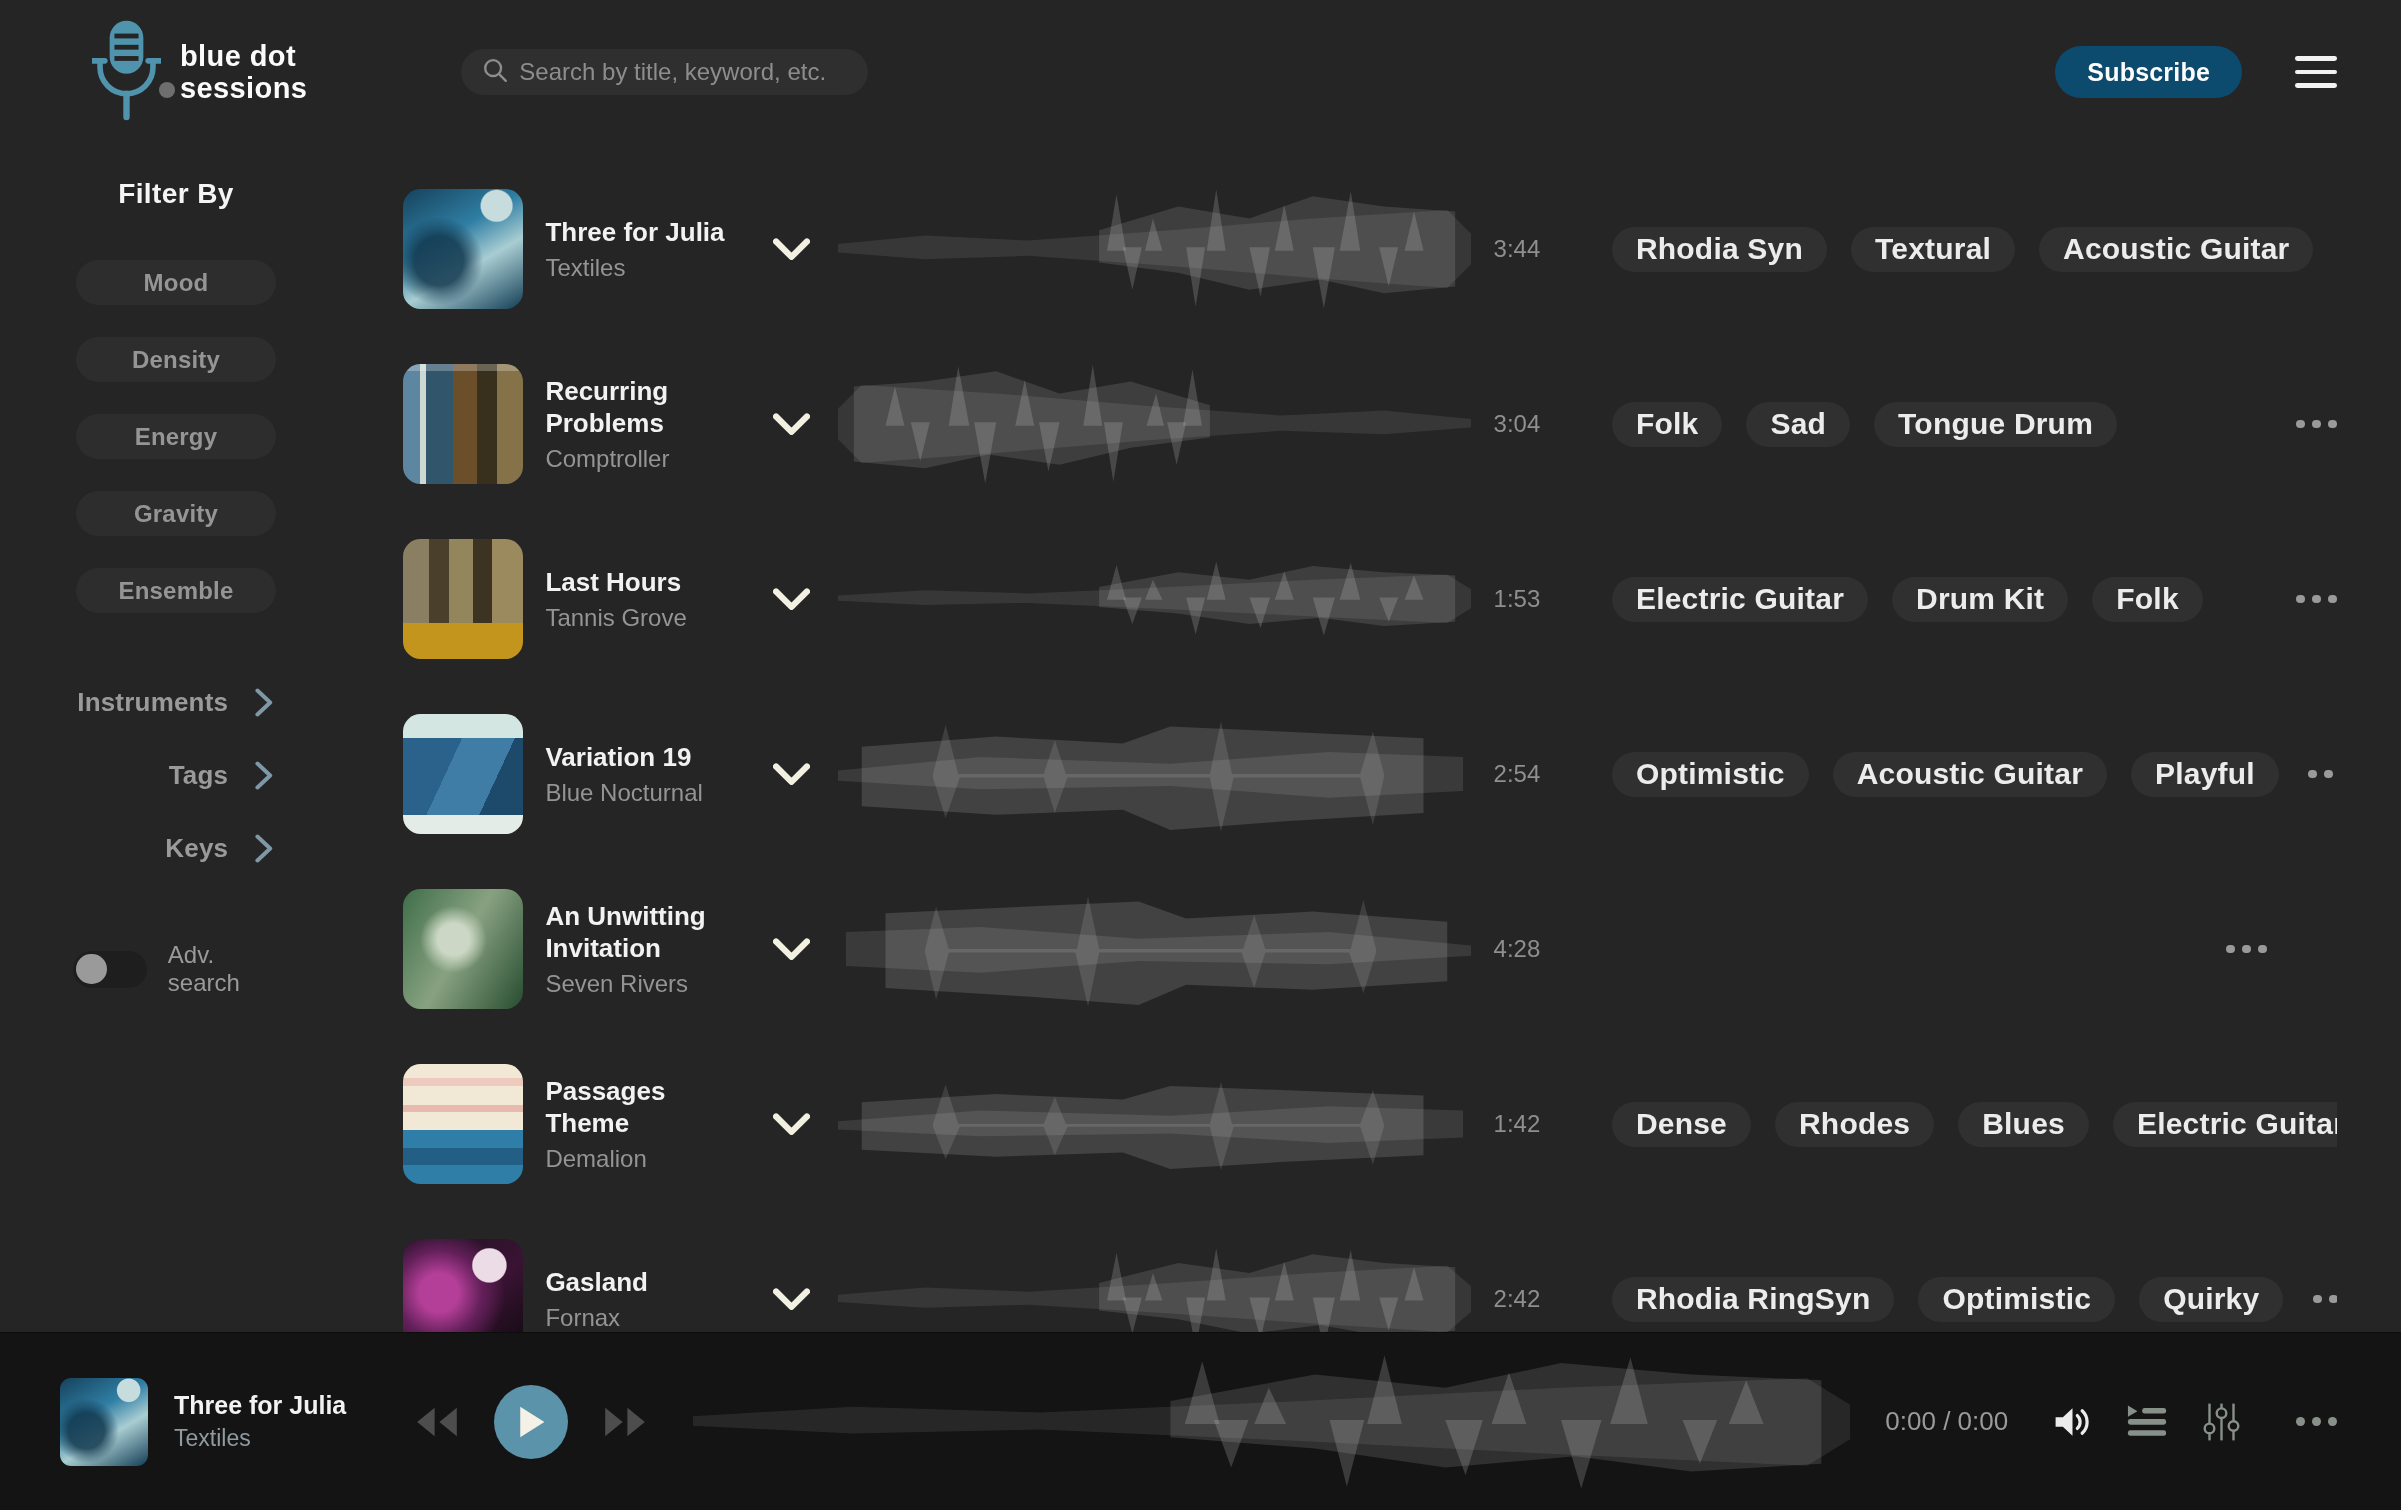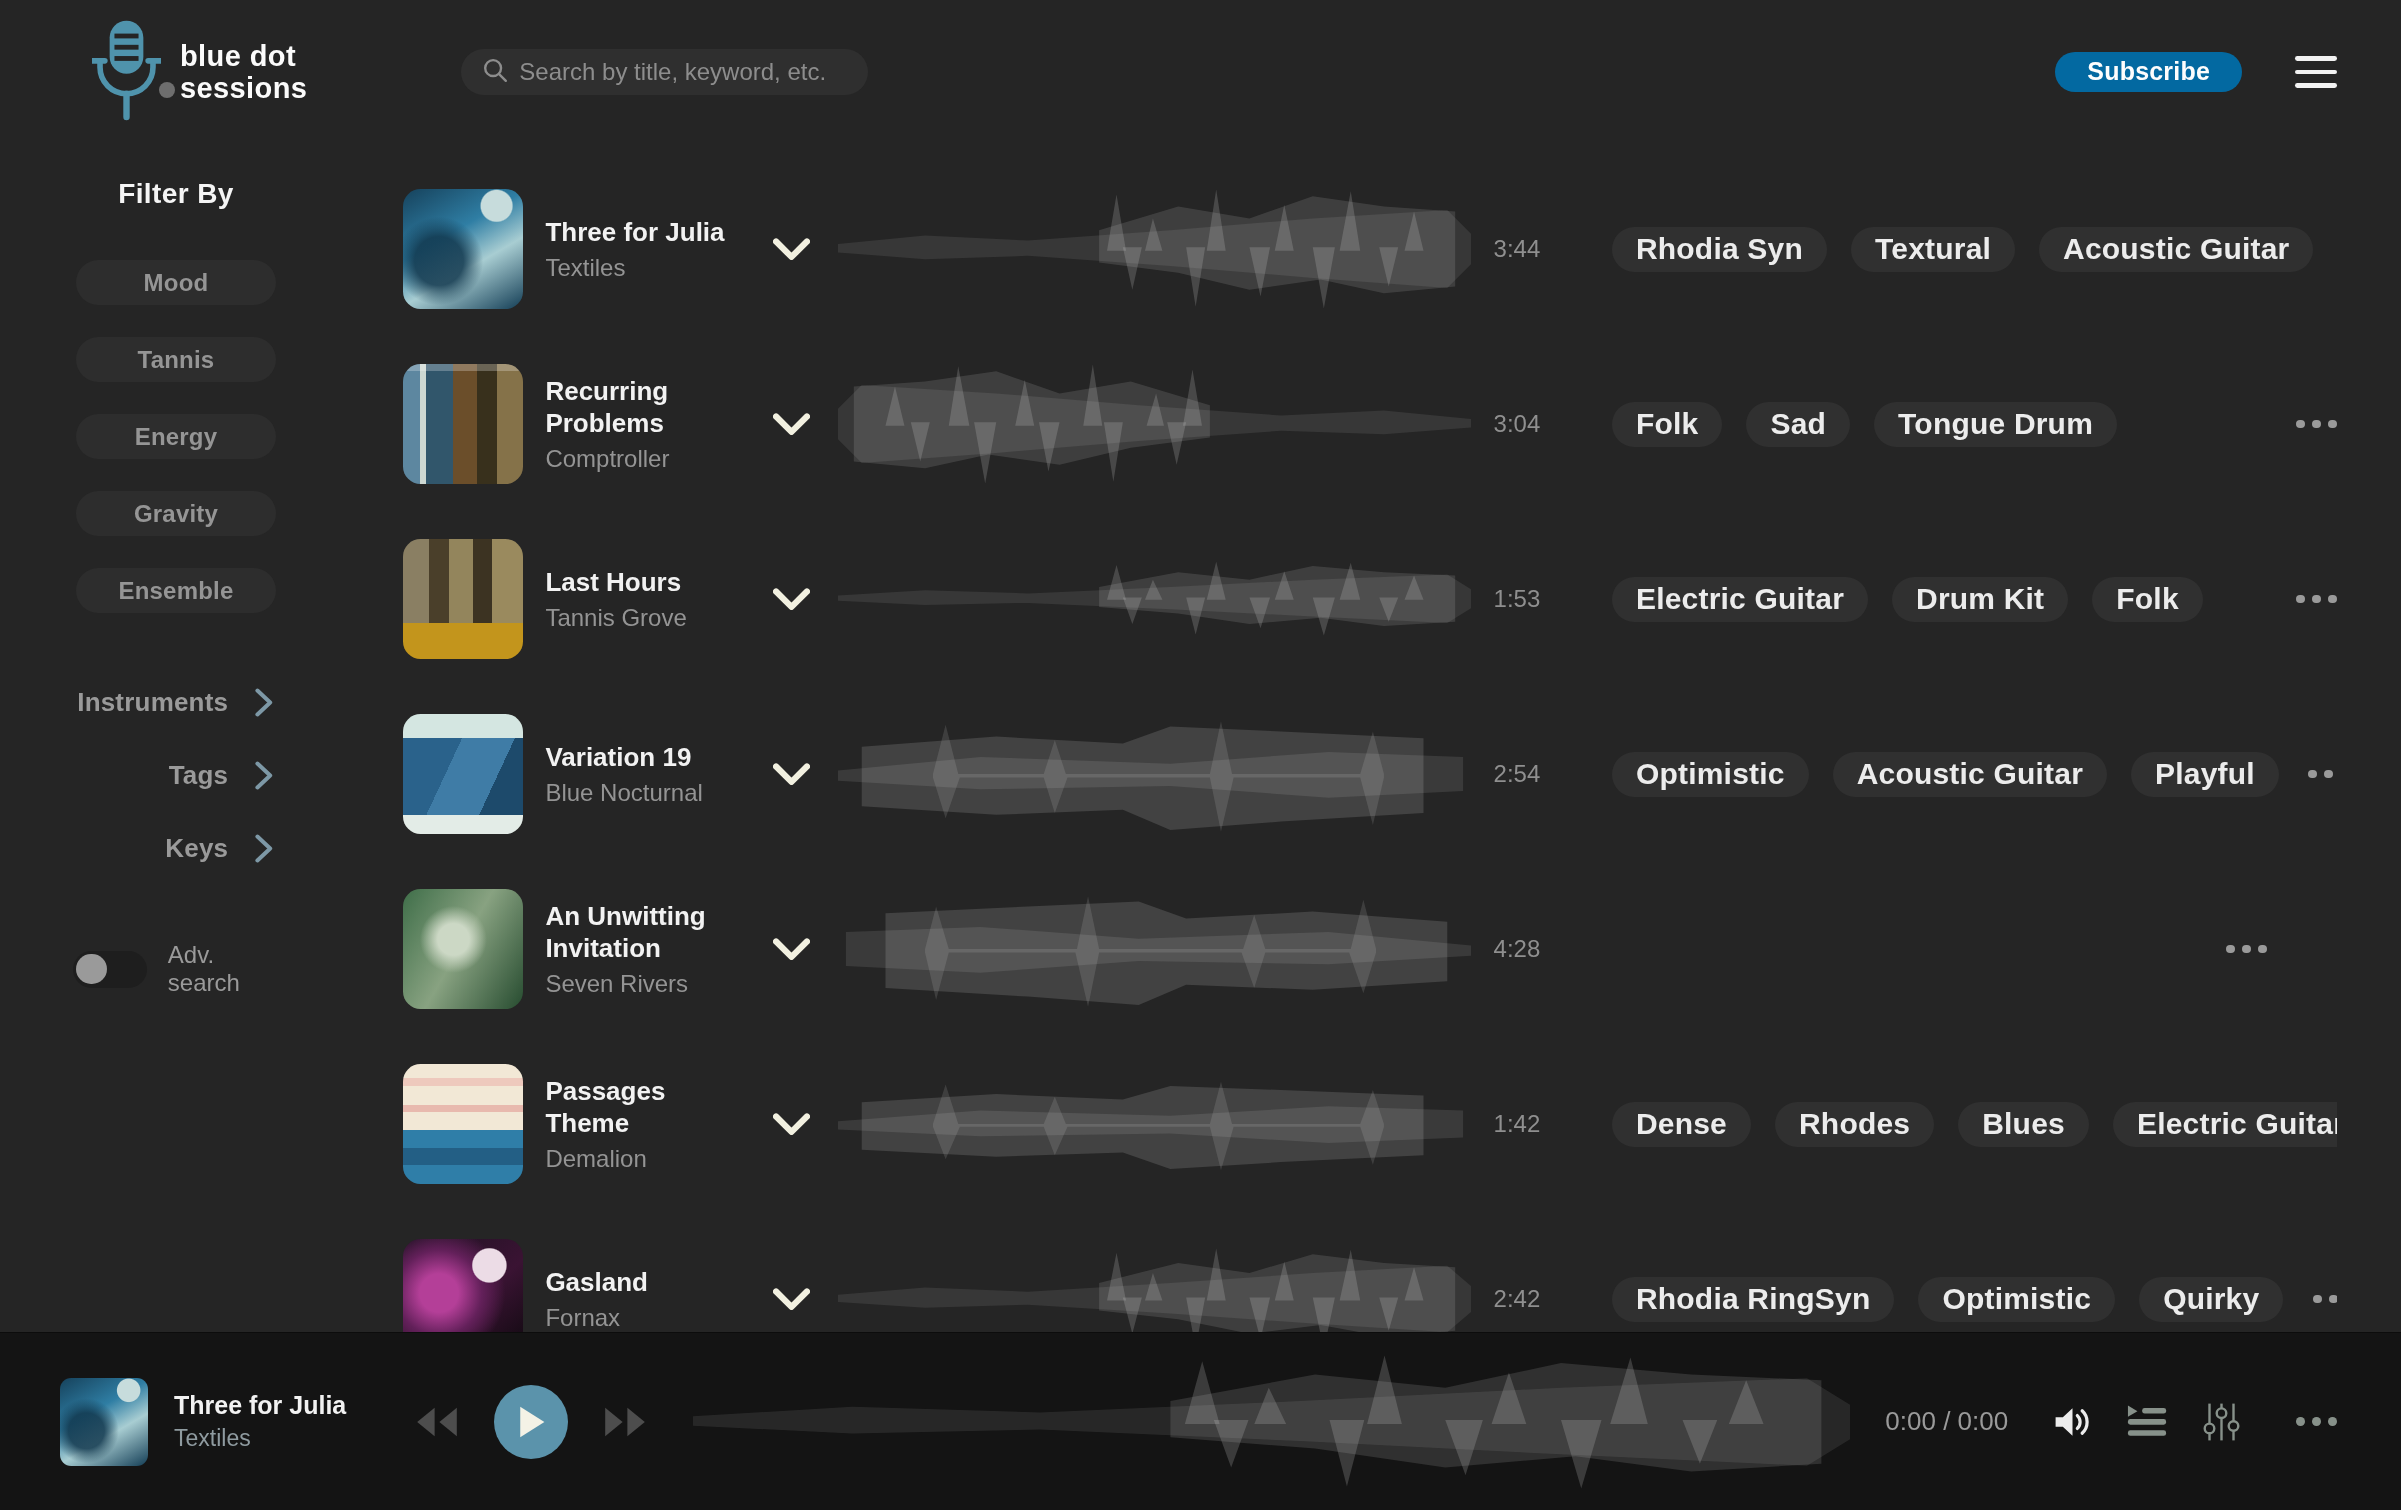--- a/index.html
+++ b/index.html
@@ -23,22 +23,22 @@
     margin-left:154px; width:407px; height:46px; border-radius:24px;
     background:#2f2f2f; display:flex; align-items:center; padding:0 21px; gap:10px;
   }
   .searchpill input {
     background:transparent; border:none; outline:none; width:100%;
     font-family:"Liberation Sans", sans-serif; font-size:24px; color:#cfcfcf;
   }
   .searchpill input::placeholder { color:#8d8d8d; }
   .top-right { margin-left:auto; display:flex; align-items:center; gap:53px; }
   .subscribe {
-    height:40px; padding:0 32px; border:none; border-radius:26px;
-    background:#0369a1; color:#fdfdfd; font-family:"Liberation Sans", sans-serif;
+    height:52px; padding:0 32px; border:none; border-radius:26px;
+    background:#0c4a6e; color:#fdfdfd; font-family:"Liberation Sans", sans-serif;
     font-size:25px; font-weight:700; cursor:pointer; letter-spacing:0.2px;
   }
   .hamburger { width:42px; display:flex; flex-direction:column; gap:8.8px; cursor:pointer; padding:4.8px 0; }
   .hamburger span { height:4.8px; border-radius:2.4px; background:#f2f2f2; }
 
   
   .shell { display:flex; height:1188px; }
 
   
   .sidebar { width:403px; flex:0 0 403px; padding-top:34px; }
@@ -194,21 +194,21 @@
   </div>
 </header>
 
 <div class="shell">
 
   <aside class="sidebar">
     <div class="side-stack">
       <div class="filter-title">Filter By</div>
 
       <button class="filter-pill">Mood</button>
-      <button class="filter-pill">Tannis</button>
+      <button class="filter-pill">Density</button>
       <button class="filter-pill">Energy</button>
       <button class="filter-pill">Gravity</button>
       <button class="filter-pill">Ensemble</button>
 
       <div class="expand-row">
         <span>Instruments</span>
         <svg width="17.6" height="29" viewBox="0 0 22 36" fill="none">
           <path d="M3 3 L19 18 L3 33" stroke="#7d98a6" stroke-width="5" stroke-linecap="round" stroke-linejoin="round"></path>
         </svg>
       </div>

